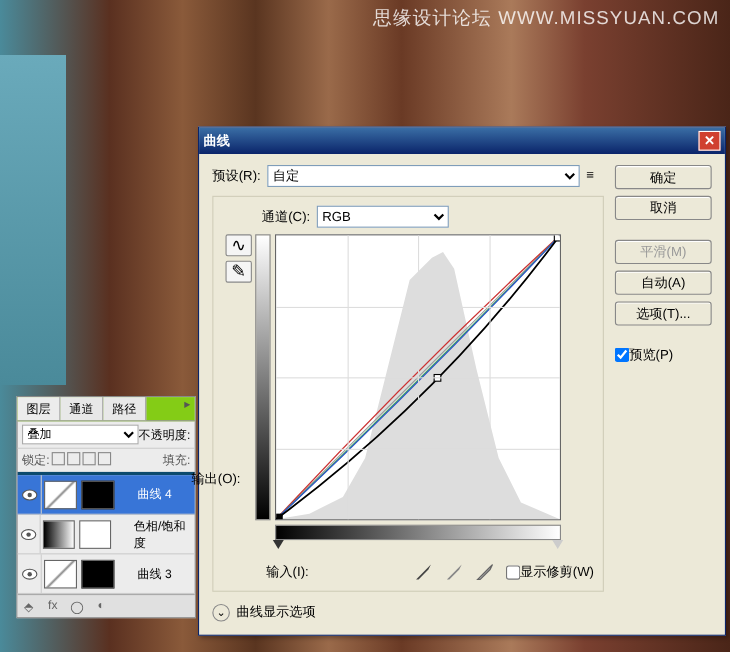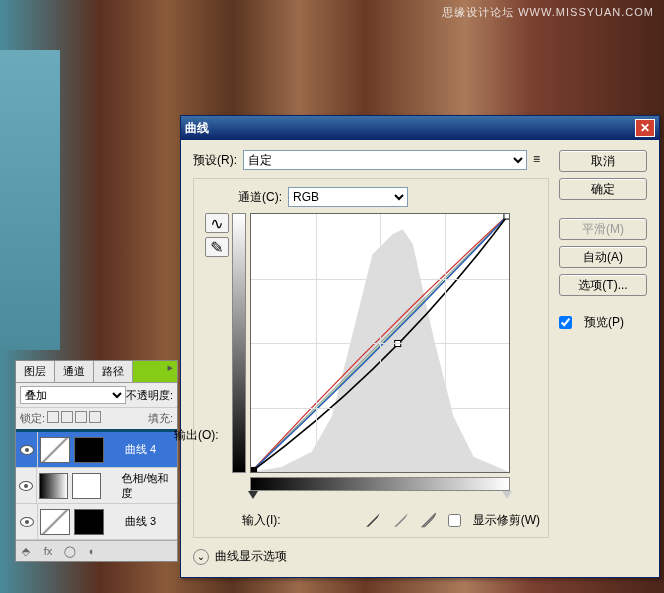--- a/index.html
+++ b/index.html
@@ -1,21 +1,21 @@
 <!DOCTYPE html>
 <html><head>
 <meta charset="utf-8">
 <style>
 * { margin: 0; padding: 0; box-sizing: border-box; font-family: "Microsoft YaHei", SimSun, Arial, sans-serif; }
 body { width: 664px; height: 593px; background: #3a7a8a; position: relative; overflow: hidden; }
 
 .bg-photo { position: absolute; inset: 0; background: linear-gradient(90deg, #4a8a9a 0%, #5a3020 15%, #8a5a3a 25%, #5a3520 35%, #9a6a4a 45%, #6a3a25 55%, #aa7a5a 70%, #7a4030 80%, #4a2518 100%); }
 .bg-photo::before { content:""; position:absolute; left:0; top:50px; width:60px; height:300px; background:linear-gradient(#6aaabb,#4a8a9a); }
 
-.watermark { position:absolute; top:5px; right:10px; color:#fff; font-size:11px; opacity:0.8; letter-spacing:1px; }
+.watermark { position:absolute; top:5px; right:10px; color:#fff; font-size:17px; opacity:0.8; letter-spacing:1px; }
 
 
 .layers-panel { position:absolute; left:15px; top:360px; width:163px; background:#ececec; border:1px solid #888; font-size:11px; }
 .lp-tabs { display:flex; background:#84cc16; border-bottom:1px solid #999; }
 .lp-tab { padding:3px 8px; border-right:1px solid #999; background:#e8e8e8; }
 .lp-tab.active { background:#ececec; }
 .lp-close { margin-left:auto; padding:0 4px; color:#555; }
 .lp-row1 { display:flex; align-items:center; padding:3px 4px; border-bottom:1px solid #ccc; gap:0; }
 .lp-select { flex:1; border:1px solid #aaa; height:18px; font-size:11px; background:#fff; }
 .lp-row2 { display:flex; align-items:flex-start; padding:3px 4px; border-bottom:3px solid #0c4a6e; gap:2px; color:#555; }
@@ -59,21 +59,21 @@
 .vgrad { width:14px; height:260px; background:linear-gradient(#fff,#000); border:1px solid #888; margin-right:4px; }
 .curve-box { width:260px; }
 .curve-grid { width:260px; height:260px; border:1px solid #666; position:relative; background:#fff; }
 .grid-line { position:absolute; background:#ddd; }
 .hgrad { width:260px; height:14px; background:linear-gradient(to right,#000,#fff); border:1px solid #888; margin-top:4px; }
 .slider-dots { position:relative; height:12px; }
 .slider-dots .dot { position:absolute; top:0; width:0; height:0; border-left:5px solid transparent; border-right:5px solid transparent; border-top:8px solid #333; }
 
 .input-row { display:flex; align-items:flex-end; gap:10px; font-size:12px; margin-top:6px; padding-left:40px; }
 .eyedrop { width:18px; height:18px; display:inline-block; }
-.chk { display:flex; align-items:center; gap:12px; font-size:12px; }
+.chk { display:flex; align-items:center; gap:0; font-size:12px; }
 input[type=checkbox] { width:13px; height:13px; }
 
 .expand-row { display:flex; align-items:center; gap:6px; font-size:12px; margin-top:10px; }
 .circ { width:16px; height:16px; border:1px solid #888; border-radius:50%; display:flex; align-items:center; justify-content:center; font-size:10px; }
 
 svg.hist-svg { width:100%; height:100%; }
 </style>
 </head>
 <body>
 
@@ -219,22 +219,22 @@
         </div>
       </div>
 
       <div class="expand-row">
         <span class="circ">⌄</span>
         <span>曲线显示选项</span>
       </div>
     </div>
 
     <div class="dlg-right">
+      <button class="btn">确定</button>
       <button class="btn">取消</button>
-      <button class="btn">确定</button>
       <div style="height:6px"></div>
       <button class="btn" disabled="">平滑(M)</button>
       <button class="btn">自动(A)</button>
       <button class="btn">选项(T)...</button>
       <div style="height:6px"></div>
       <label class="chk">
         <input type="checkbox" checked="" style="">
         <span>预览(P)</span>
       </label>
     </div>

